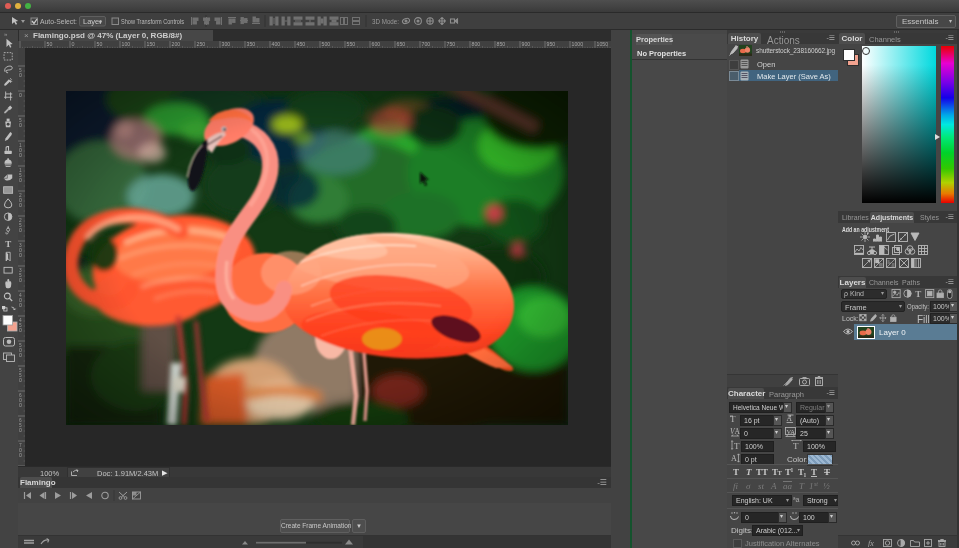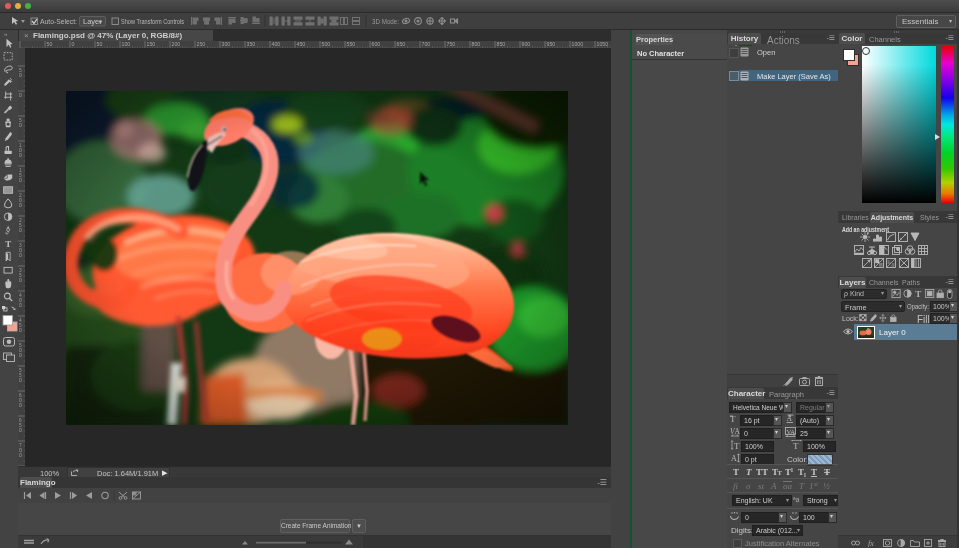--- a/index.html
+++ b/index.html
@@ -787,21 +787,21 @@
 </g>
 </svg>
 </div>
 
 <div class="abs" style="left:18px;top:466px;width:593px;height:11px;background:#383838;border-top:1px solid #2a2a2a;">
   <span class="abs" style="left:22px;top:2px;font-size:7.5px;color:#c4c4c4;">100%</span>
   <div class="abs" style="left:49px;top:0px;width:101px;height:10px;background:#414141;border:1px solid #303030;"></div>
   <svg class="abs" style="left:53px;top:2px" width="9" height="7" viewBox="0 0 9 7">
       <path d="M0.5,2.5 L0.5,6.5 L6,6.5 M2,3 Q4,0.5 7,1.5 M7,1.5 L5.5,0.5 M7,1.5 L6.2,3" stroke="#b9b9b9" stroke-width="0.9" fill="none"></path>
     </svg>
-  <span class="abs" style="left:79px;top:2px;font-size:7.5px;color:#c4c4c4;">Doc: 1.64M/1.91M</span>
+  <span class="abs" style="left:79px;top:2px;font-size:7.5px;color:#c4c4c4;">Doc: 1.91M/2.43M</span>
   <span class="abs" style="left:144px;top:1.5px;font-size:7px;color:#e6e6e6;">▶</span>
 </div>
 
 <div class="abs" id="timeline" style="left:18px;top:477px;width:593px;height:71px;background:#404040;">
   <div class="abs tabbar" style="left:0;top:0;width:593px;height:11px;">
     <div class="tab" style="left:2px;width:32px;"><span style="font-size:8px;font-weight:bold;line-height:11px;">Flamingo</span></div>
     <span class="abs" style="right:4px;top:1px;color:#aaa;font-size:8px;">-☰</span>
   </div>
   <div class="abs" style="left:0;top:11px;width:593px;height:15px;background:#424242;border-bottom:1px solid #383838;" id="tlplay">
     <svg class="abs" style="left:0;top:0" width="200" height="15" viewBox="0 0 200 15">
@@ -858,21 +858,21 @@
       <rect x="345" y="0" width="248" height="13" fill="#343434"></rect>
     </svg>
   </div>
 </div>
 
 <div class="abs" style="left:630px;top:30px;width:116px;height:518px;background:#14532d;">
   <div class="abs" style="left:2px;top:0;width:112px;height:4px;background:#474747;"></div>
   <div class="abs" style="left:2px;top:4px;width:112px;height:25px;background:#4a4a4a;">
     <div class="abs" style="left:4px;top:0px;width:36px;height:11px;background:#545454;font-size:7.5px;font-weight:bold;color:#d8d8d8;text-align:center;line-height:11px;border-radius:2px 2px 0 0;">Properties</div>
     <span class="abs" style="right:5px;top:1px;color:#aaa;font-size:8px;">-☰</span>
-    <span class="abs" style="left:5px;top:15px;font-size:7.5px;font-weight:bold;color:#e0e0e0;">No Character</span>
+    <span class="abs" style="left:5px;top:15px;font-size:7.5px;font-weight:bold;color:#e0e0e0;">No Properties</span>
   </div>
   <div class="abs" style="left:2px;top:29px;width:103px;height:489px;background:#484848;border-top:1px solid #333;"></div>
 </div>
 
 <div class="abs" id="midcol" style="left:727px;top:30px;width:111px;height:518px;background:#454545;">
 
   <div class="abs" style="left:0;top:0;width:111px;height:3px;background:#3a3a3a;">
       <div class="abs" style="left:53px;top:0.5px;width:6px;height:2px;background:repeating-linear-gradient(90deg,#666 0,#666 1px,transparent 1px,transparent 2px);"></div>
     </div>
 
@@ -888,21 +888,21 @@
       </svg>
     <svg class="abs" style="left:12px;top:1px" width="13" height="11" viewBox="0 0 13 11">
       <rect width="13" height="11" fill="#23431f"></rect>
       <ellipse cx="4" cy="6" rx="3" ry="2.2" fill="#e86a4a"></ellipse>
       <ellipse cx="8.5" cy="5" rx="2.6" ry="2.8" fill="#ef8268"></ellipse>
       <path d="M7,2 Q8.5,1 9.5,2.5" stroke="#e89287" stroke-width="0.8" fill="none"></path>
       <rect x="0" y="8.5" width="13" height="2.5" fill="#2c2417" opacity="0.8"></rect>
     </svg>
     <span class="abs" style="left:29px;top:3px;font-size:6.5px;color:#cfcfcf;letter-spacing:-0.1px;">shutterstock_238160662.jpg</span>
   </div>
-  <div class="abs" style="left:0;top:16px;width:111px;height:12px;background:#454545;">
+  <div class="abs" style="left:0;top:28px;width:111px;height:12px;background:#454545;">
     <div class="abs" style="left:2px;top:1.5px;width:8px;height:8px;background:#3e3e3e;border:1px solid #565656;"></div>
     <svg class="abs" style="left:13px;top:1px" width="9" height="10" viewBox="0 0 9 10">
         <rect x="0.5" y="0.5" width="8" height="9" rx="1" fill="#9a9a9a"></rect>
         <rect x="1.5" y="2" width="6" height="1" fill="#555"></rect>
         <rect x="1.5" y="4" width="6" height="1" fill="#555"></rect>
         <rect x="1.5" y="6" width="6" height="1" fill="#555"></rect>
       </svg>
     <span class="abs" style="left:30px;top:2px;font-size:7.5px;color:#cfcfcf;">Open</span>
   </div>
   <div class="abs" style="left:0;top:40px;width:111px;height:18px;background:#454545;">

